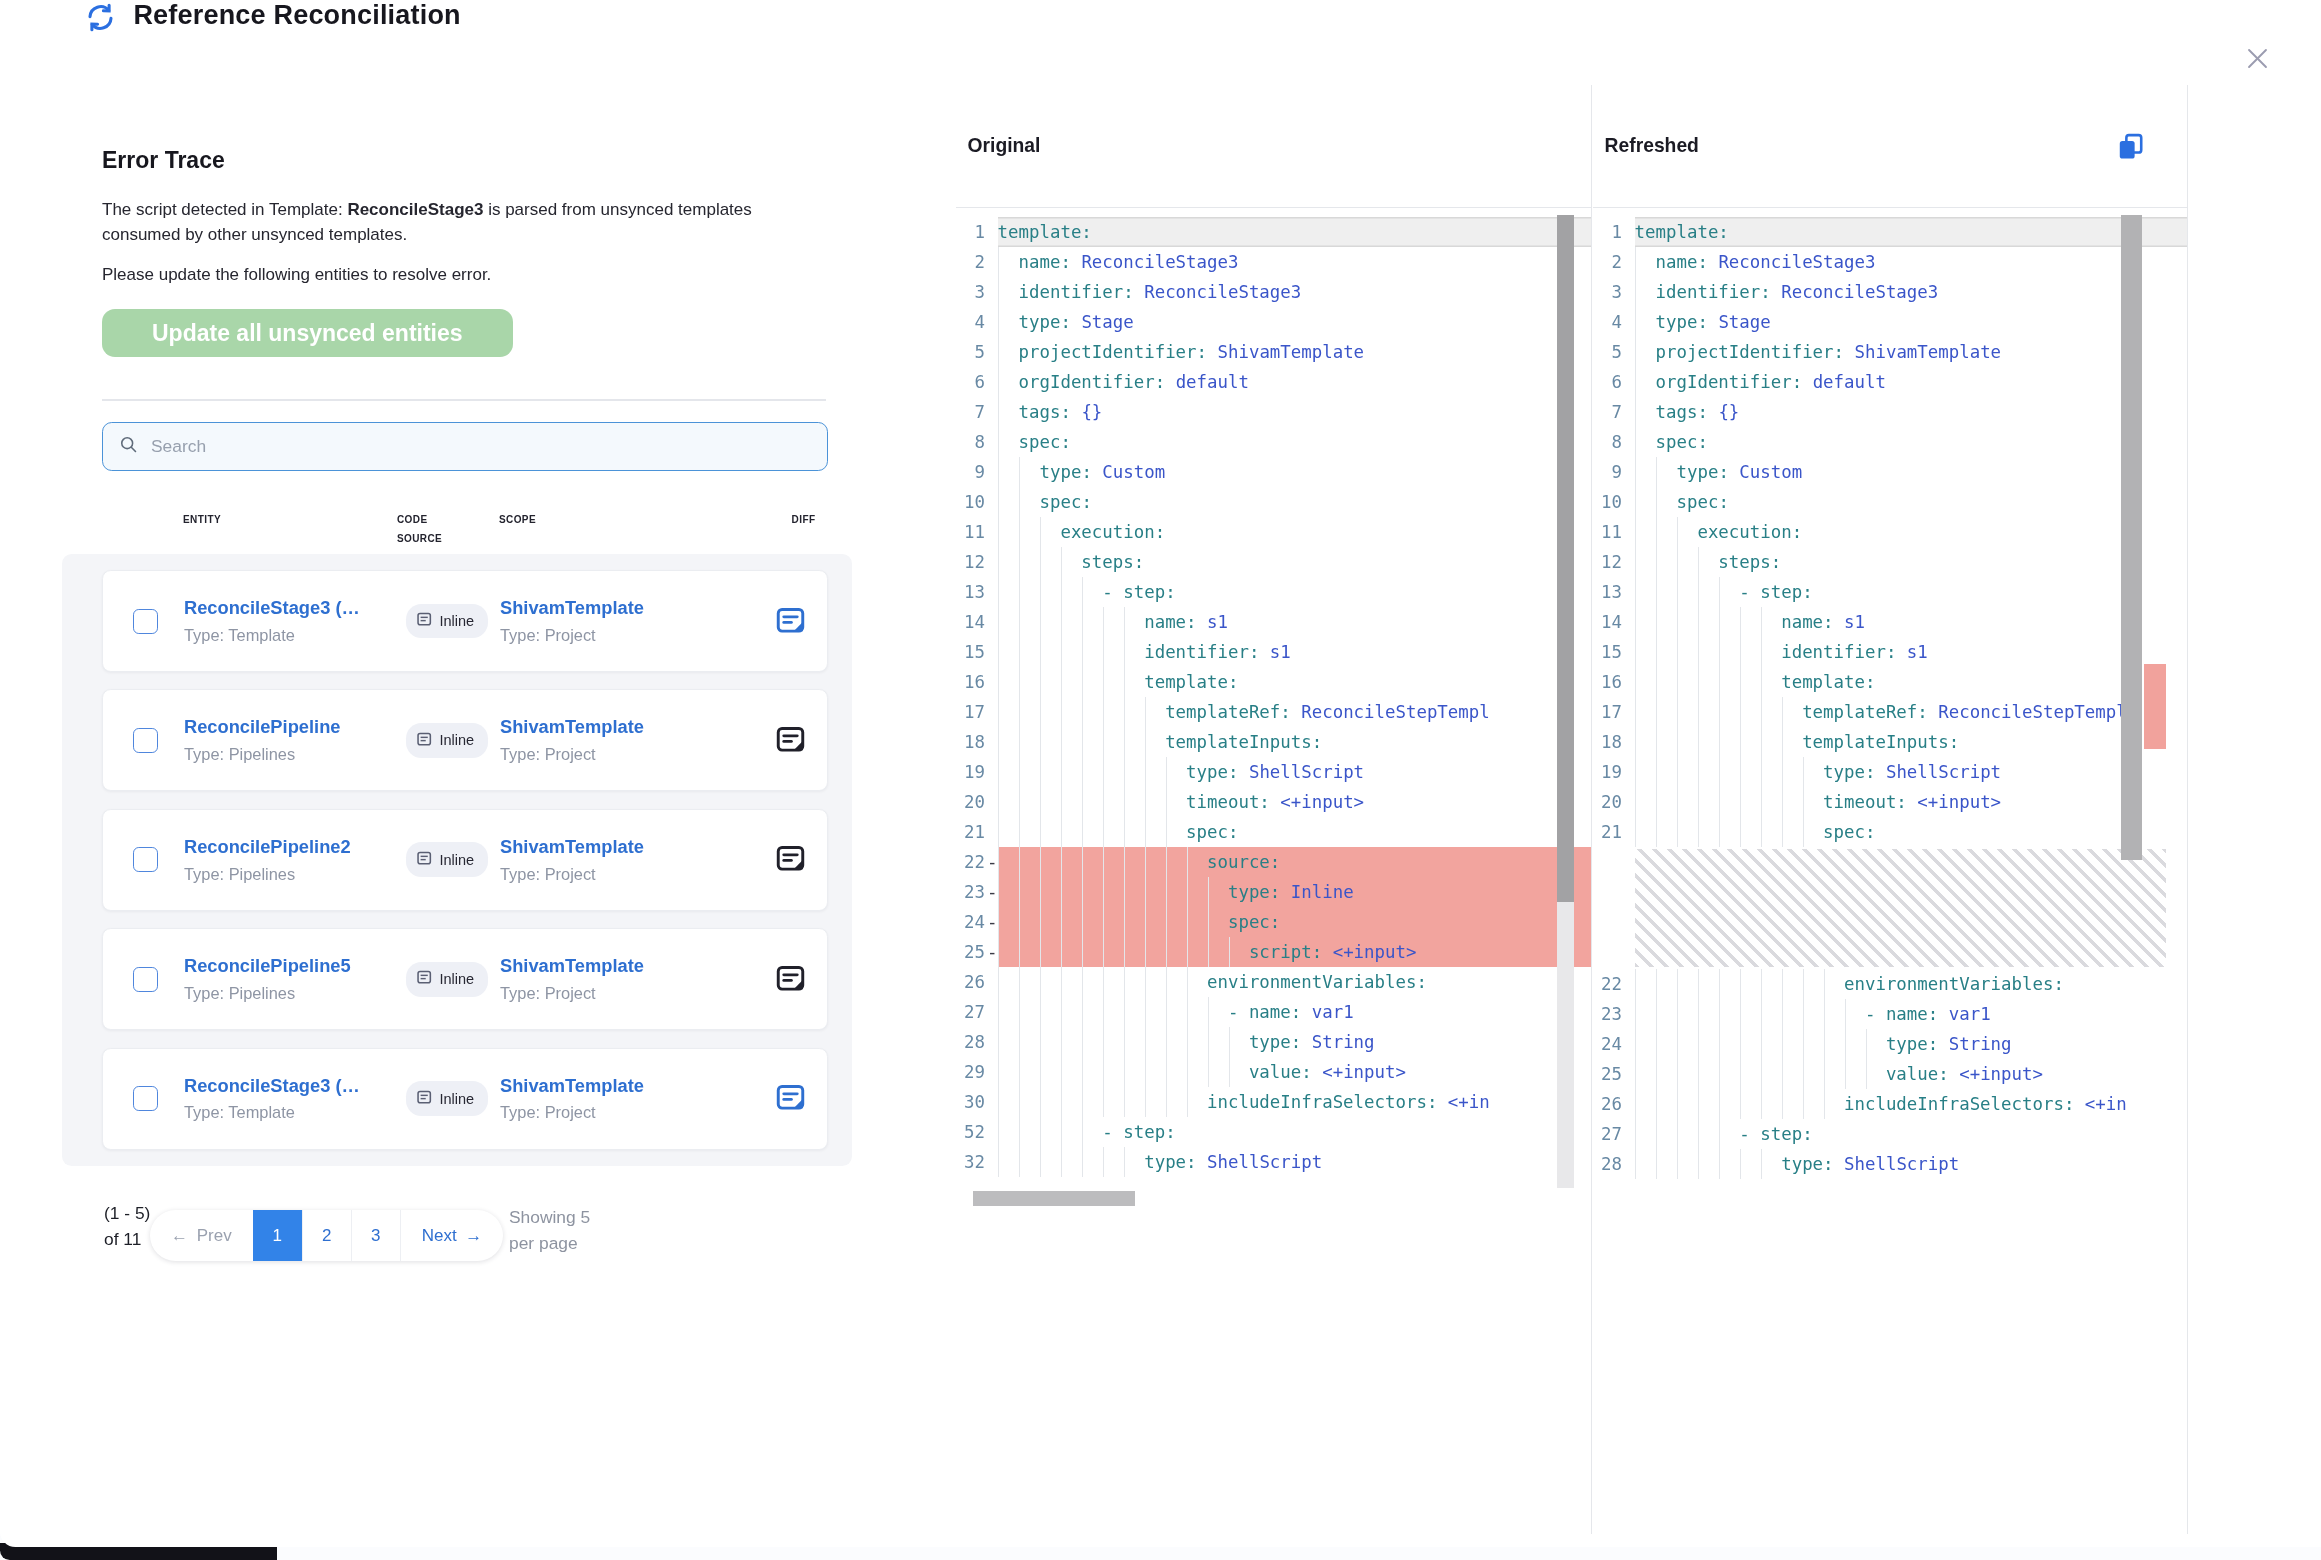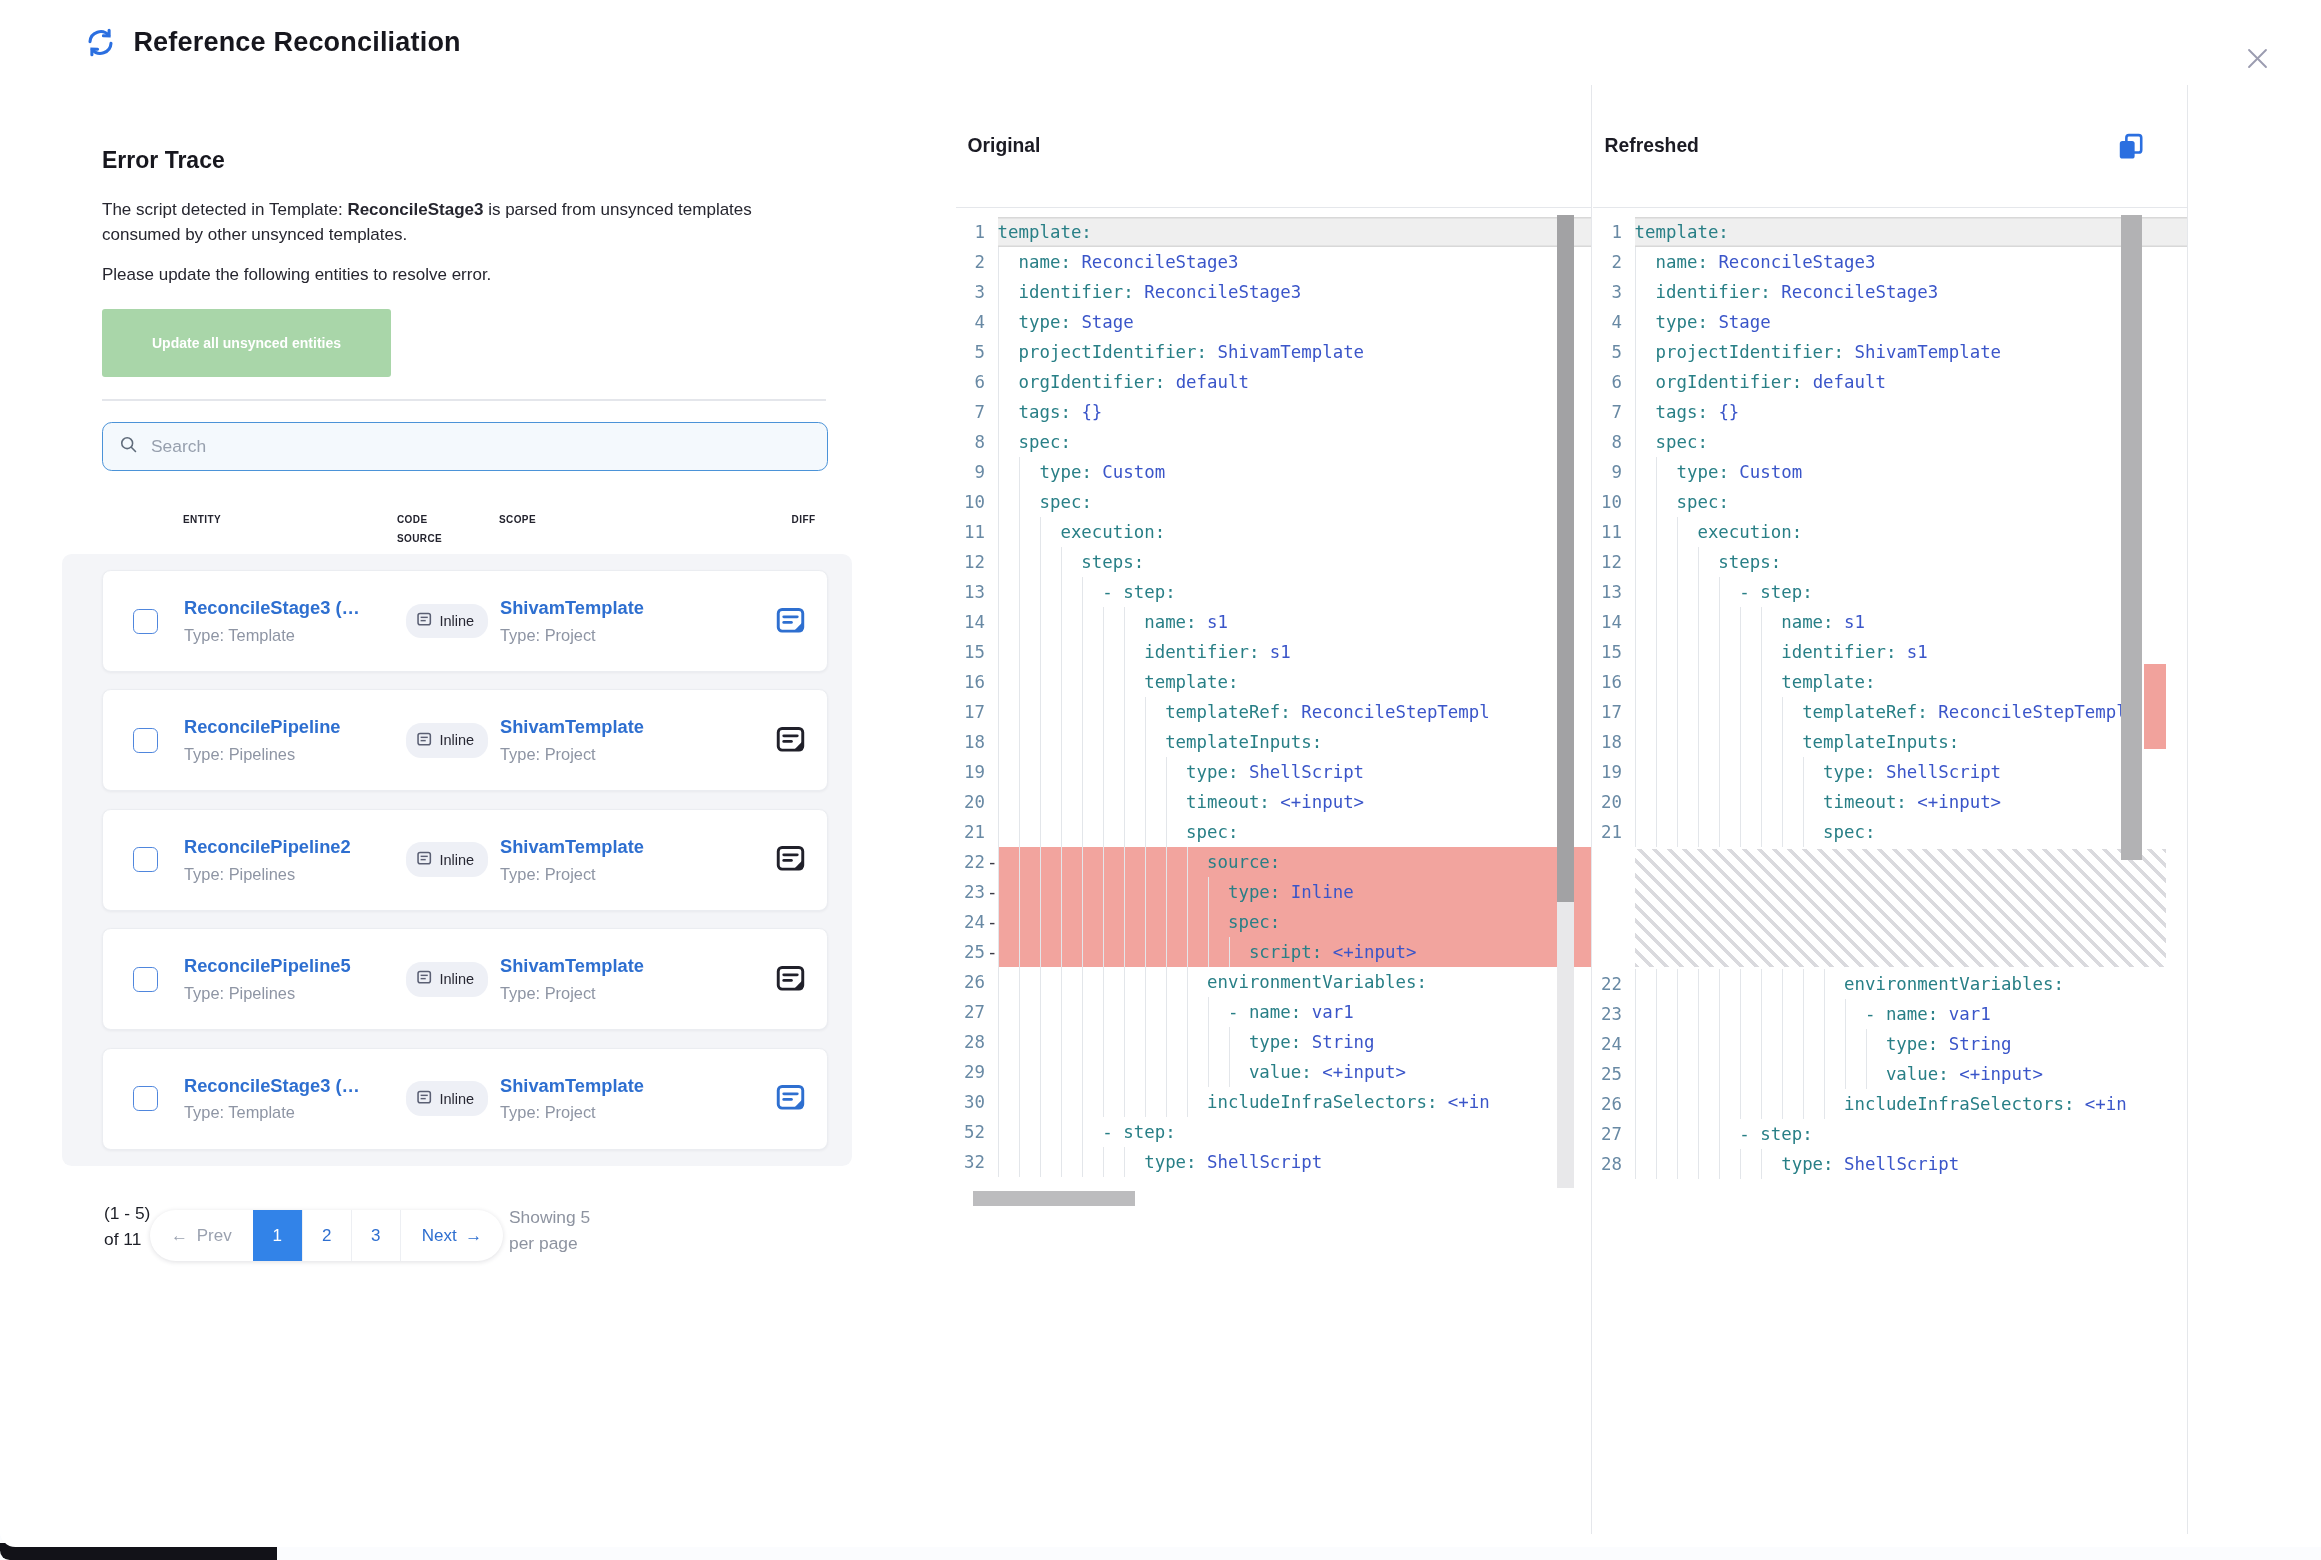--- a/index.html
+++ b/index.html
@@ -5,31 +5,31 @@
   * { margin:0; padding:0; box-sizing:border-box; }
   html,body { width:2321px; height:1560px; }
   body { background:#fbfcfe; font-family:"Liberation Sans", sans-serif; color:#1d1d28; overflow:hidden; }
   #app { position:relative; width:2321px; height:1560px; }
 
   .corner-bar { position:absolute; left:0; top:1543px; width:277px; height:17.4px; background:#121218; border-radius:0 0 0 9.7px; z-index:0; }
 
   .modal { position:absolute; left:0; top:0; width:2321px; height:1547px; background:#ffffff; border-bottom-left-radius:15.4px; z-index:1; overflow:hidden; }
 
   
-  .modal-header { position:absolute; left:0; top:0; right:0; height:85px; display:flex; align-items:center; padding-left:83px; background:#fff; }
+  .modal-header { position:absolute; left:0; top:0; right:0; height:85px; display:flex; align-items:flex-start; padding-left:83px; background:#fff; }
   .modal-title { font-size:27px; font-weight:700; color:#17171e; margin-left:15.4px; letter-spacing:0.2px; }
   .sync-icon svg { display:block; }
   .close-btn { position:absolute; top:39px; right:44px; width:39px; height:39px; display:flex; align-items:center; justify-content:center; cursor:pointer; }
 
   
   .error-heading { position:absolute; left:102px; top:147px; font-size:23px; font-weight:700; color:#17171e; }
   .error-p1 { position:absolute; left:102px; top:197px; width:676px; font-size:17px; line-height:25px; color:#26262f; }
   .error-p1 b { font-weight:700; }
   .error-p2 { position:absolute; left:102px; top:265px; width:676px; font-size:17px; color:#26262f; }
-  .update-btn { position:absolute; left:102px; top:309px; height:68px; padding:0 50px; background:#a9d6a9; color:#ffffff; font-size:14px; font-weight:700; border:none; border-radius:3px; display:flex; align-items:center; font-family:inherit; }
+  .update-btn { position:absolute; left:102px; top:309px; height:48px; padding:0 50px; background:#a9d6a9; color:#ffffff; font-size:23px; font-weight:700; border:none; border-radius:13px; display:flex; align-items:center; font-family:inherit; }
 
   .divider { position:absolute; left:102px; top:399px; width:724px; height:1.9px; background:#e4e6eb; }
 
   .search-box { position:absolute; left:102px; top:422px; width:726px; height:49px; border:1.9px solid #4b93d8; background:#f4f9fd; border-radius:9.7px; display:flex; align-items:center; padding:0 15.4px; }
   .search-box input { flex:1; border:none; outline:none; background:transparent; font-size:17.4px; color:#2a2a35; margin-left:11.6px; font-family:inherit; }
   .search-box input::placeholder { color:#97a0ae; }
 
   .grid-cols { display:grid; grid-template-columns:81px 214px 102px 253px 75px; }
   .table-header { position:absolute; left:102px; top:510px; width:726px; font-size:10px; font-weight:700; letter-spacing:0.4px; color:#23232e; }
   .table-header .th { line-height:19.3px; }

